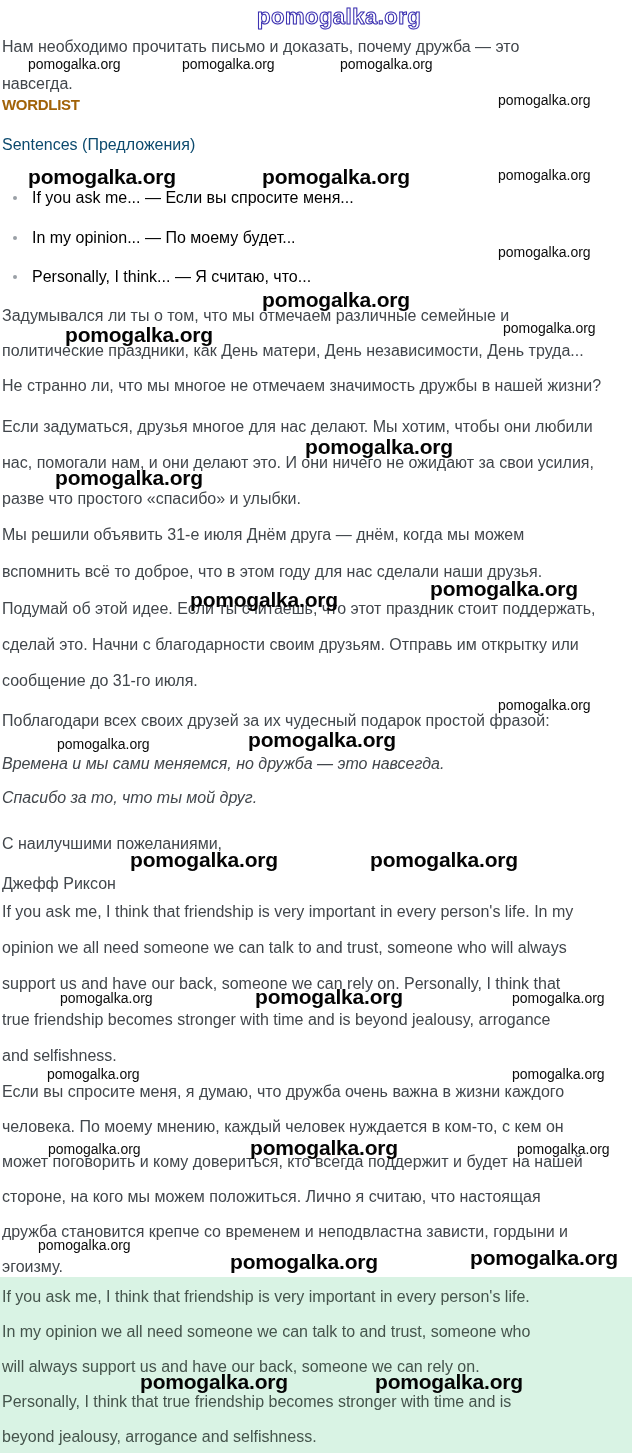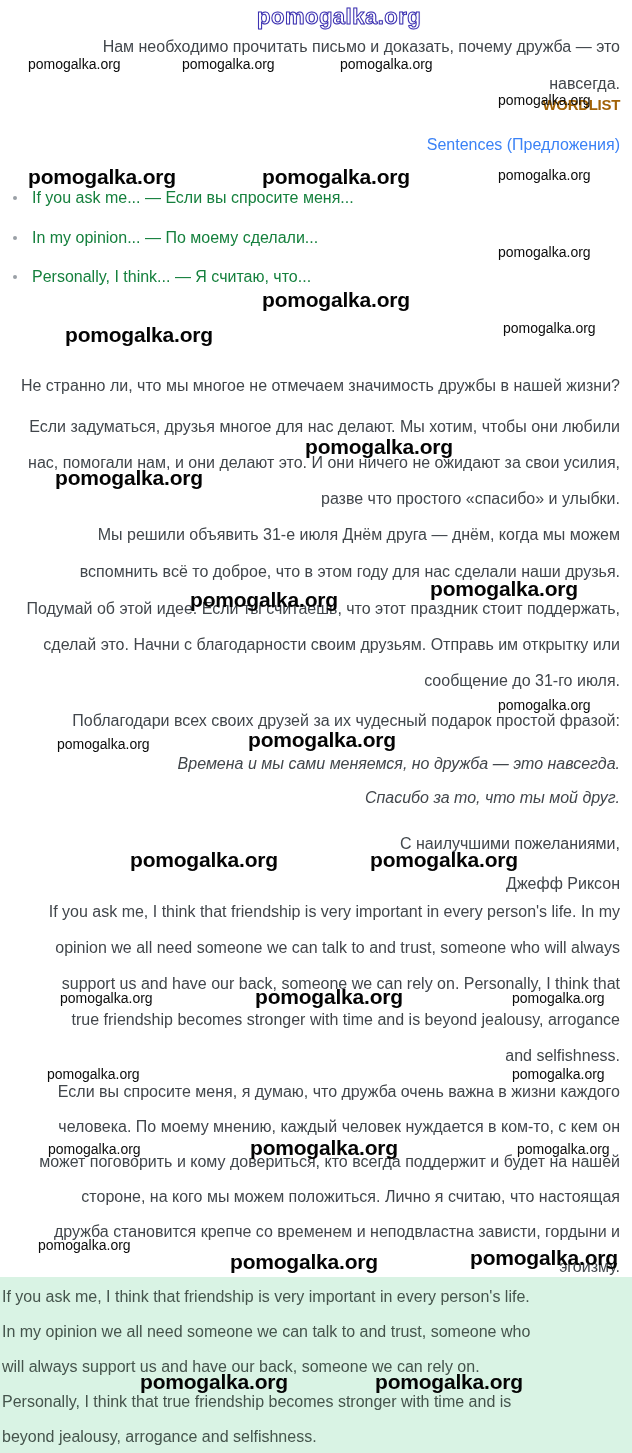--- a/index.html
+++ b/index.html
@@ -4,21 +4,21 @@
 <style>
   html,body{margin:0;padding:0;background:#ffffff;}
   #page{
     position:relative;
     width:632px;height:1453px;
     overflow:hidden;
     background:#ffffff;
     font-family:"Liberation Sans","DejaVu Sans",sans-serif;
     color:#41464b;
   }
-  .abs{position:absolute;left:2px;right:12px;text-align:right;}
+  .abs{position:absolute;left:2px;right:12px;}
   .para{
     font-size:16px;
     line-height:36px;
     white-space:pre;
     color:#41464b;
   }
   .lh35{line-height:35px;}
   .lh37{line-height:37px;}
   .italic{font-style:italic;}
   .logo{
@@ -26,24 +26,24 @@
     font-size:22px;font-weight:700;letter-spacing:.5px;
     color:#4035bd;
     -webkit-text-stroke:1px #3a2fb0;
     -webkit-text-fill-color:#ffffff;
     text-shadow:0 0 1px #3a2fb0;
   }
   .heading-wordlist{
     font-size:15px;font-weight:700;letter-spacing:-.3px;
     color:#a16207;line-height:18px;
   }
-  .heading-sentences{font-size:16px;line-height:24px;color:#3b82f6;}
+  .heading-sentences{font-size:16px;line-height:24px;color:#0c4a6e;}
   .bullet{
     position:absolute;left:32px;
-    font-size:16px;line-height:24px;white-space:pre;color:#15803d;
+    font-size:16px;line-height:24px;white-space:pre;color:#000000;
   }
   .bullet::before{
     content:"";
     position:absolute;left:-19px;top:10px;
     width:4px;height:4px;border-radius:50%;
     background:#9aa0a6;
   }
   .wm{position:absolute;white-space:pre;}
   .wm-s{
     font-size:14px;font-weight:500;color:#0b0b0b;line-height:14px;
@@ -71,23 +71,25 @@
   <div class="logo">pomogalka.org</div>
 
   <div class="abs para lh37" style="top:28px;">Нам необходимо прочитать письмо и доказать, почему дружба — это
 навсегда.</div>
 
   <div class="abs heading-wordlist" style="top:96px;">WORDLIST</div>
 
   <div class="abs heading-sentences" style="top:133px;">Sentences (Предложения)</div>
 
   <div class="bullet" style="top:186px;">If you ask me... — Если вы спросите меня...</div>
-  <div class="bullet" style="top:226px;">In my opinion... — По моему сделали...</div>
+  <div class="bullet" style="top:226px;">In my opinion... — По моему будет...</div>
   <div class="bullet" style="top:265px;">Personally, I think... — Я считаю, что...</div>
 
+  <div class="abs para lh35" style="top:298px;">Задумывался ли ты о том, что мы отмечаем различные семейные и
+политические праздники, как День матери, День независимости, День труда...</div>
   <div class="abs para" style="top:368px;">Не странно ли, что мы многое не отмечаем значимость дружбы в нашей жизни?</div>
   <div class="abs para" style="top:409px;">Если задуматься, друзья многое для нас делают. Мы хотим, чтобы они любили
 нас, помогали нам, и они делают это. И они ничего не ожидают за свои усилия,
 разве что простого «спасибо» и улыбки.</div>
   <div class="abs para lh37" style="top:516px;">Мы решили объявить 31-е июля Днём друга — днём, когда мы можем
 вспомнить всё то доброе, что в этом году для нас сделали наши друзья.</div>
   <div class="abs para" style="top:591px;">Подумай об этой идее. Если ты считаешь, что этот праздник стоит поддержать,
 сделай это. Начни с благодарности своим друзьям. Отправь им открытку или
 сообщение до 31-го июля.</div>
   <div class="abs para" style="top:703px;">Поблагодари всех своих друзей за их чудесный подарок простой фразой:</div>

